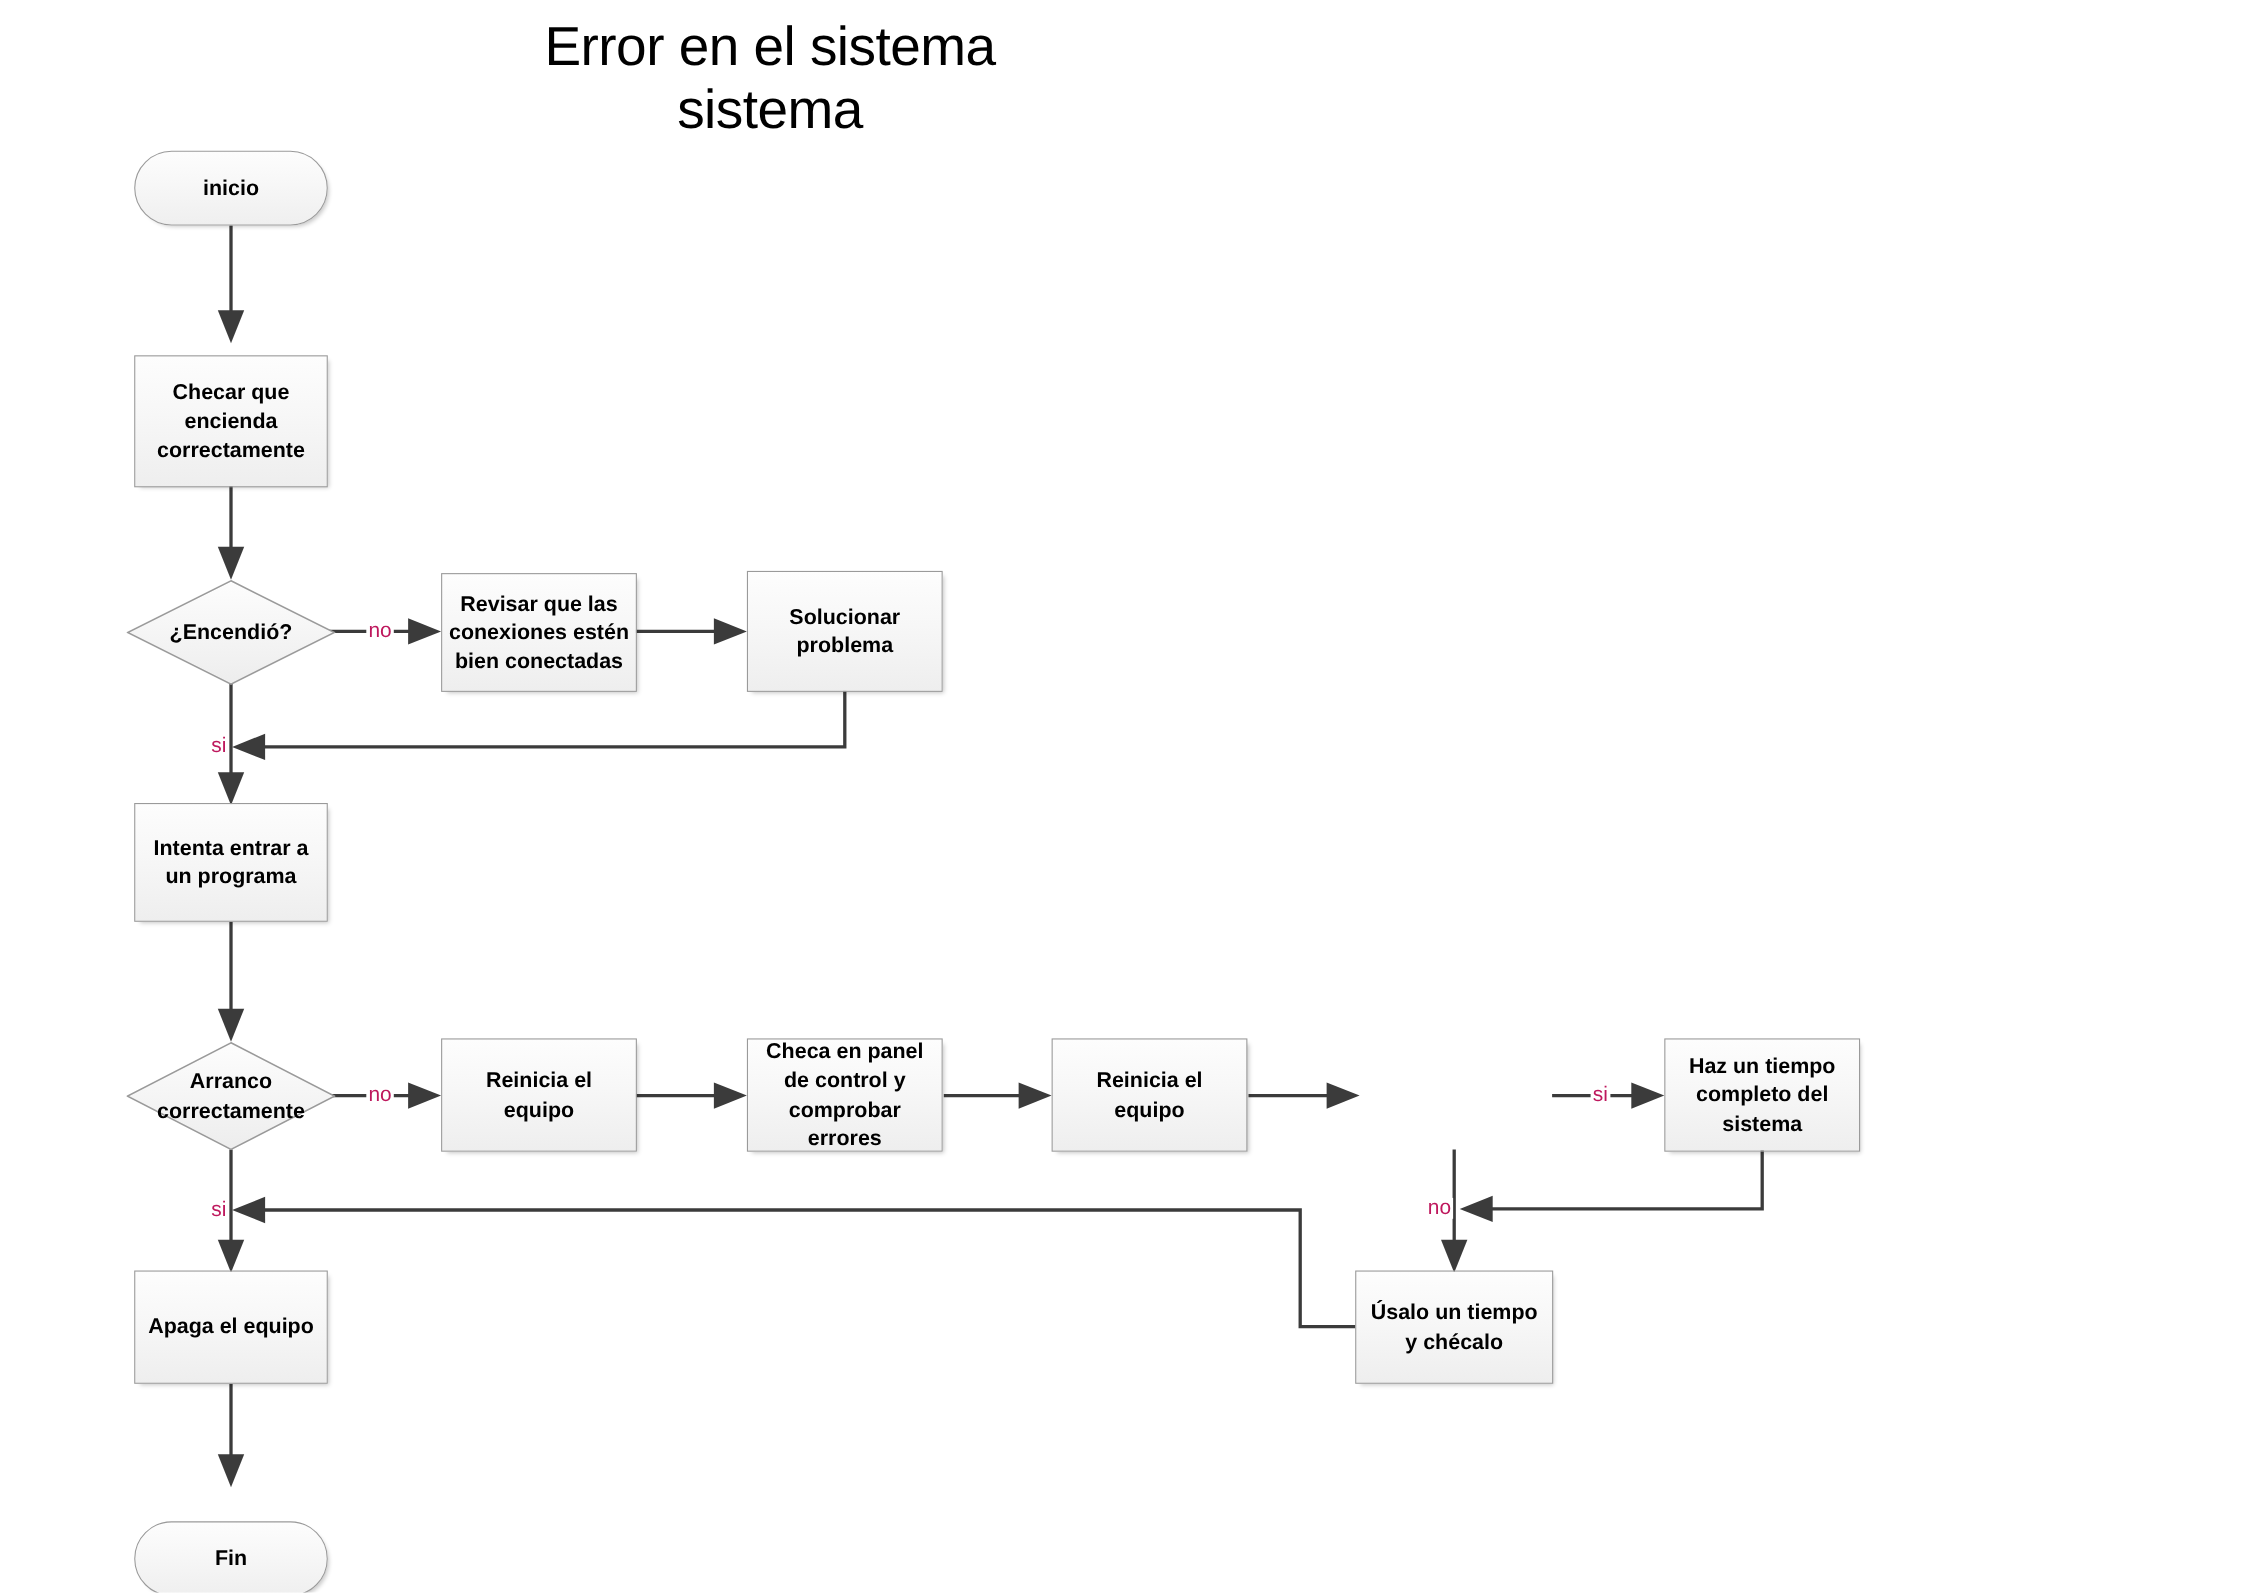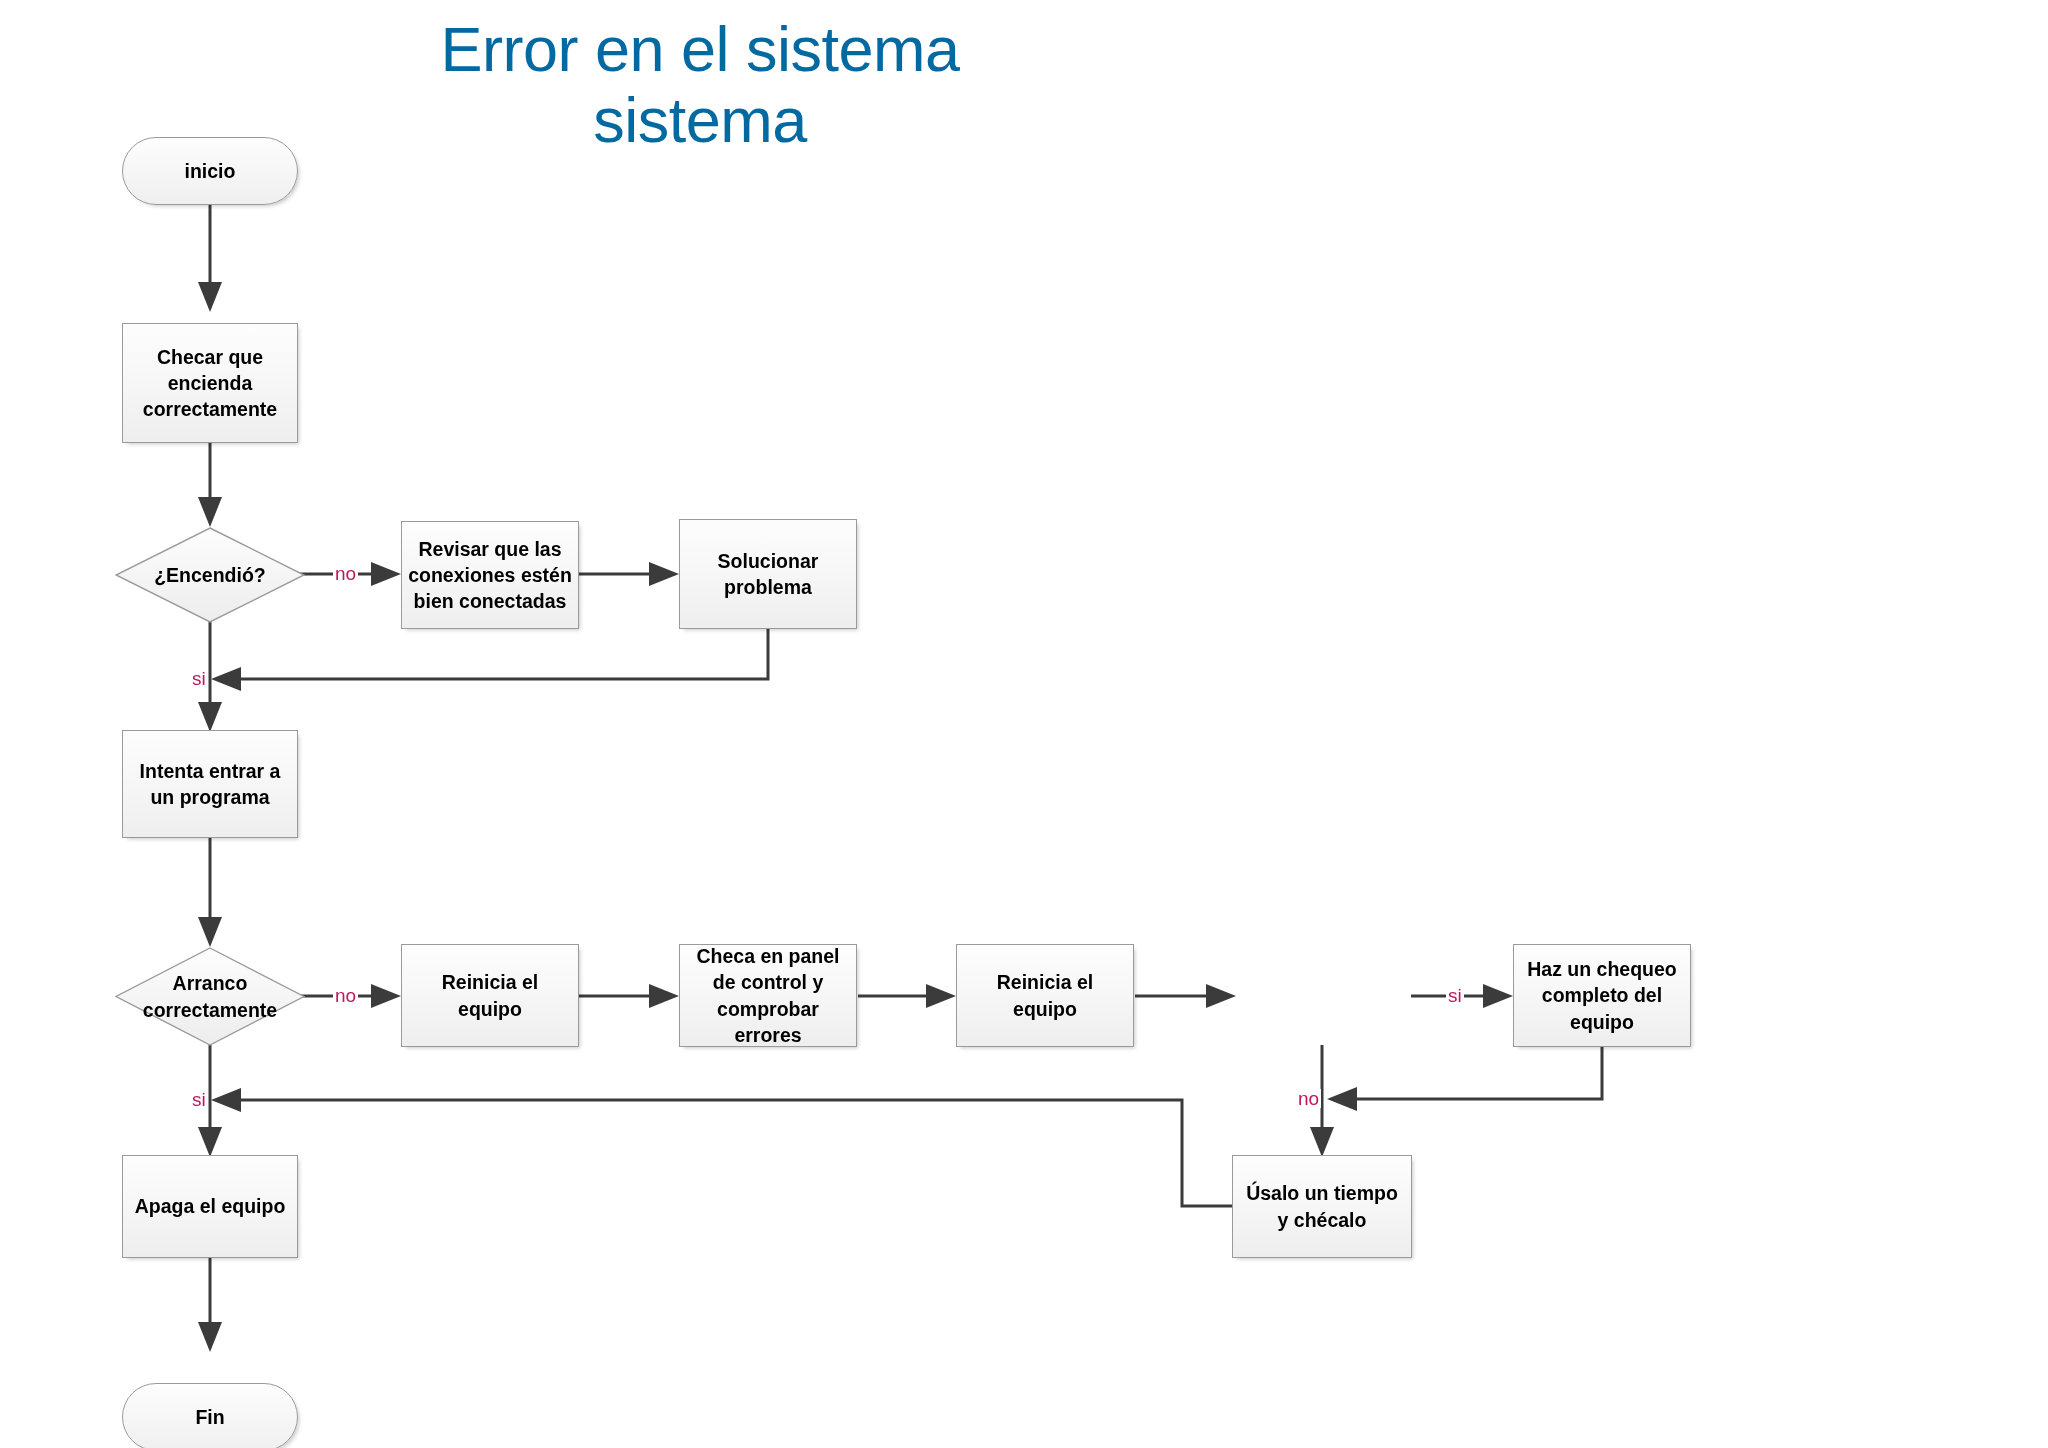--- a/index.html
+++ b/index.html
@@ -19,23 +19,23 @@
     overflow: hidden;
   }
 
   
   #title {
     position: absolute;
     left: 380px;
     top: 14px;
     width: 640px;
     text-align: center;
-    font-size: 63px;
+    font-size: 50px;
     line-height: 1.13;
-    color: #0369a1;
+    color: #000000;
     font-weight: 400;
     letter-spacing: -0.5px;
     white-space: pre-line;
   }
 
   
   .node {
     position: absolute;
     box-sizing: border-box;
     display: flex;
@@ -222,21 +222,21 @@
   <div class="node process" style="left:679px; top:944px; width:178px; height:103px;">
     <span>Checa en panel de control y comprobar errores</span>
   </div>
 
   <div class="node process" style="left:956px; top:944px; width:178px; height:103px;">
     <span>Reinicia el equipo</span>
   </div>
 
 
   <div class="node process" style="left:1513px; top:944px; width:178px; height:103px;">
-    <span>Haz un chequeo completo del equipo</span>
+    <span>Haz un tiempo completo del sistema</span>
   </div>
 
   <div class="node process" style="left:1232px; top:1155px; width:180px; height:103px;">
     <span>Úsalo un tiempo y chécalo</span>
   </div>
 
   <div class="node process" style="left:122px; top:1155px; width:176px; height:103px;">
     <span>Apaga el equipo</span>
   </div>
 

